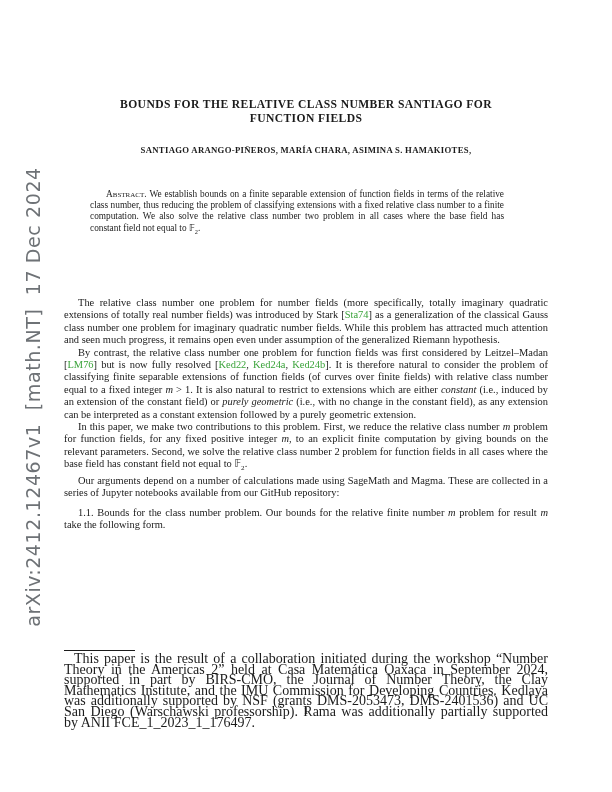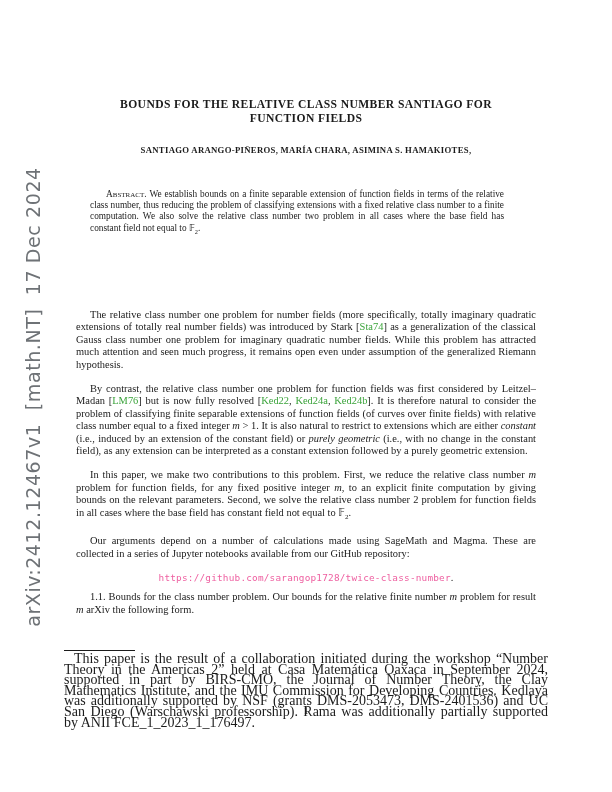--- a/index.html
+++ b/index.html
@@ -44,21 +44,21 @@
   
   .sec-heading{
     position:absolute;top:284px;left:64px;width:484px;
     text-align:center;font-size:10.6px;
   }
   
   .body-flow{
     position:absolute;top:297px;left:64px;width:484px;
     font-size:10.45px;line-height:12.4px;text-align:justify;
   }
-  .body-flow p{margin:12px;text-indent:14px;}
+  .body-flow p{margin:0;text-indent:14px;}
   .url-line{
     margin:6px 0 5px 0 !important;
     text-align:center;text-indent:0 !important;
   }
   .sec11{margin-top:7px !important;}
   
   .footnote-rule{
     position:absolute;top:650px;left:64px;width:71px;height:1px;
     background:var(--text,#1b1b1b);
   }
@@ -104,22 +104,21 @@
   </div>
 
   <div class="abstract"><span class="seg-sc">Abstract.</span><span class="seg-n"> We establish bounds on a finite separable extension of function fields in terms of the relative class number, thus reducing the problem of classifying extensions with a fixed relative class number to a finite computation. We also solve the relative class number two problem in all cases where the base field has constant field not equal to </span><span class="seg-bb">𝔽</span><span class="seg-sub">2</span><span class="seg-n">.</span></div>
 
 
   <div class="body-flow">
     <p><span class="seg-n">The relative class number one problem for number fields (more specifically, totally imaginary quadratic extensions of totally real number fields) was introduced by Stark [</span><span class="seg-c">Sta74</span><span class="seg-n">] as a generalization of the classical Gauss class number one problem for imaginary quadratic number fields. While this problem has attracted much attention and seen much progress, it remains open even under assumption of the generalized Riemann hypothesis.</span></p>
     <p><span class="seg-n">By contrast, the relative class number one problem for function fields was first considered by Leitzel–Madan [</span><span class="seg-c">LM76</span><span class="seg-n">] but is now fully resolved [</span><span class="seg-c">Ked22</span><span class="seg-n">, </span><span class="seg-c">Ked24a</span><span class="seg-n">, </span><span class="seg-c">Ked24b</span><span class="seg-n">]. It is therefore natural to consider the problem of classifying finite separable extensions of function fields (of curves over finite fields) with relative class number equal to a fixed integer </span><span class="seg-m">m</span><span class="seg-n"> &gt; 1. It is also natural to restrict to extensions which are either </span><span class="seg-i">constant</span><span class="seg-n"> (i.e., induced by an extension of the constant field) or </span><span class="seg-i">purely geometric</span><span class="seg-n"> (i.e., with no change in the constant field), as any extension can be interpreted as a constant extension followed by a purely geometric extension.</span></p>
     <p><span class="seg-n">In this paper, we make two contributions to this problem. First, we reduce the relative class number </span><span class="seg-m">m</span><span class="seg-n"> problem for function fields, for any fixed positive integer </span><span class="seg-m">m</span><span class="seg-n">, to an explicit finite computation by giving bounds on the relevant parameters. Second, we solve the relative class number 2 problem for function fields in all cases where the base field has constant field not equal to </span><span class="seg-bb">𝔽</span><span class="seg-sub">2</span><span class="seg-n">.</span></p>
     <p><span class="seg-n">Our arguments depend on a number of calculations made using SageMath and Magma. These are collected in a series of Jupyter notebooks available from our GitHub repository:</span></p>
-    <p class="url-line"><span class="seg-u">https://github.com/sarangop1728/twice-class-number</span><span class="seg-n">.</span></p>
-    <p class="sec11"><span class="seg-b">1.1. Bounds for the class number problem.</span><span class="seg-n"> Our bounds for the relative finite number </span><span class="seg-m">m</span><span class="seg-n"> problem for result </span><span class="seg-m">m</span><span class="seg-n"> arXiv the following form.</span></p>
+    <p class="sec11"><span class="seg-b">1.1. Bounds for the class number problem.</span><span class="seg-n"> Our bounds for the relative finite number </span><span class="seg-m">m</span><span class="seg-n"> problem for result </span><span class="seg-m">m</span><span class="seg-n"> take the following form.</span></p>
   </div>
 
   <div class="footnote-rule"></div>
   <div class="footnote">This paper is the result of a collaboration initiated during the workshop “Number Theory in the Americas 2” held at Casa Matemática Oaxaca in September 2024, supported in part by BIRS-CMO, the Journal of Number Theory, the Clay Mathematics Institute, and the IMU Commission for Developing Countries. Kedlaya was additionally supported by NSF (grants DMS-2053473, DMS-2401536) and UC San Diego (Warschawski professorship). Rama was additionally partially supported by ANII FCE_1_2023_1_176497.</div>
 
   <div class="page-number">1</div>
 
 </div>
 
 </body></html>

